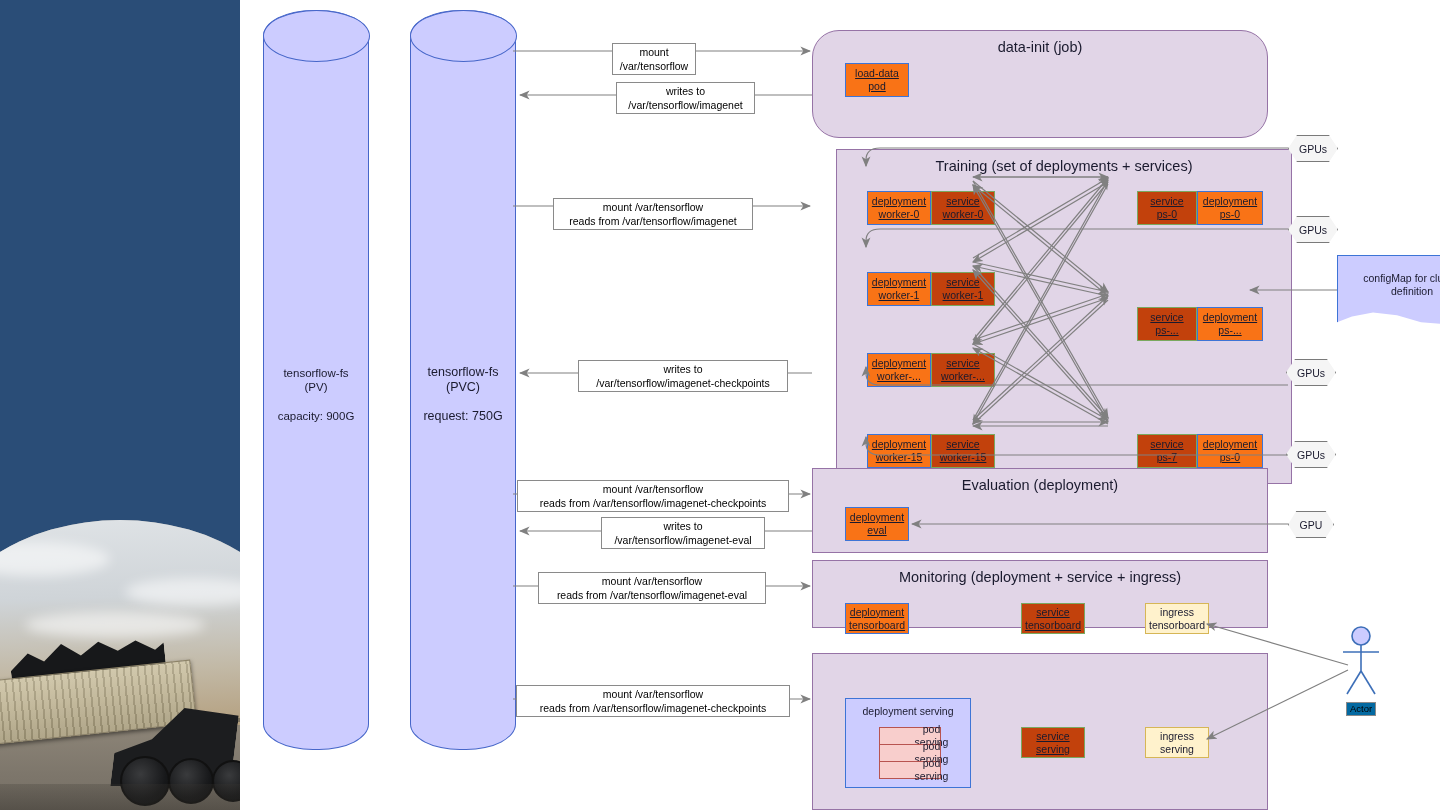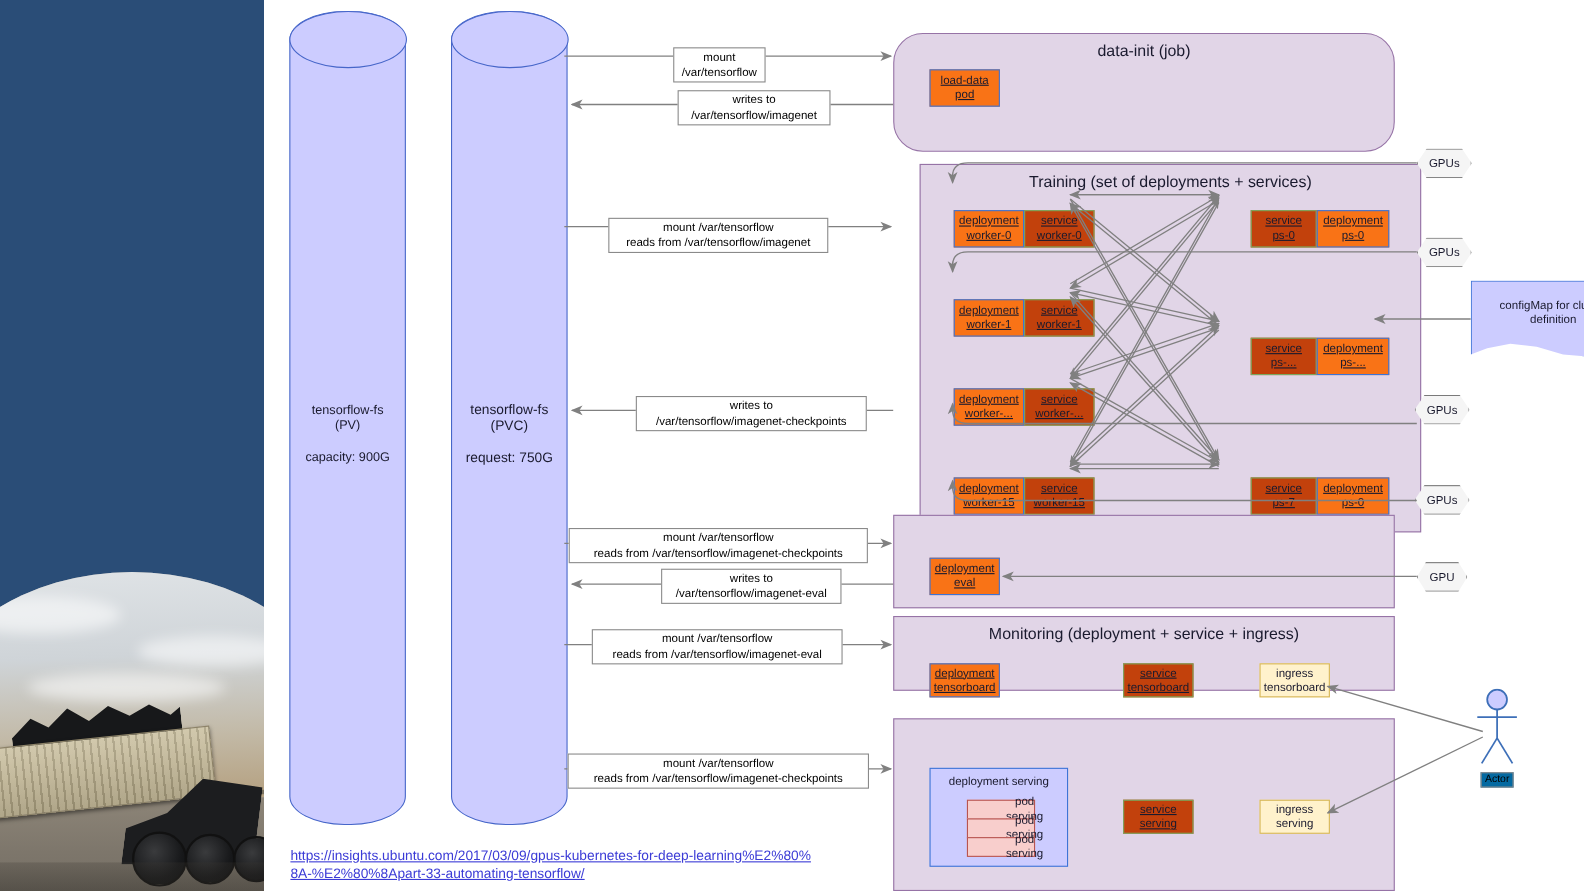--- a/index.html
+++ b/index.html
@@ -360,20 +360,21 @@
     <div class="node n-blue" style="left:360px; top:157px; width:66px; height:34px;">deployment
 ps-...</div>
 
     <div class="node n-green" style="left:300px; top:284px; width:60px; height:34px;">service
 ps-7</div>
     <div class="node n-blue" style="left:360px; top:284px; width:66px; height:34px;">deployment
 ps-0</div>
   </div>
 
   <div class="section" style="left:812px; top:468px; width:456px; height:85px;">
+    <div class="section-title">Evaluation (deployment)</div>
     <div class="node n-blue" style="left:32px; top:38px; width:64px; height:34px;">deployment
 eval</div>
   </div>
 
   <div class="section" style="left:812px; top:560px; width:456px; height:68px;">
     <div class="section-title">Monitoring (deployment + service + ingress)</div>
     <div class="node n-blue" style="left:32px;  top:42px; width:64px; height:31px;">deployment
 tensorboard</div>
     <div class="node n-green" style="left:208px; top:42px; width:64px; height:31px;">service
 tensorboard</div>
@@ -410,15 +411,14 @@
 
   <svg style="position:absolute; left:1338px; top:626px; width:46px; height:72px; z-index:3;" viewBox="0 0 46 72">
     <circle cx="23" cy="10" r="9" fill="#ccccff" stroke="#3d6fb8" stroke-width="1.6"></circle>
     <line x1="23" y1="19" x2="23" y2="45" stroke="#3d6fb8" stroke-width="1.6"></line>
     <line x1="5" y1="26" x2="41" y2="26" stroke="#3d6fb8" stroke-width="1.6"></line>
     <line x1="23" y1="45" x2="9" y2="68" stroke="#3d6fb8" stroke-width="1.6"></line>
     <line x1="23" y1="45" x2="37" y2="68" stroke="#3d6fb8" stroke-width="1.6"></line>
   </svg>
   <div id="actor-label" style="left:1346px; top:702px;">Actor</div>
 
-  <div id="source-link" style="left:264px; top:770px;">https://insights.ubuntu.com/2017/03/09/gpus-kubernetes-for-deep-learning%E2%80%8A-%E2%80%8Apart-33-automating-tensorflow/</div>
 
 </div>
 
 </body></html>

